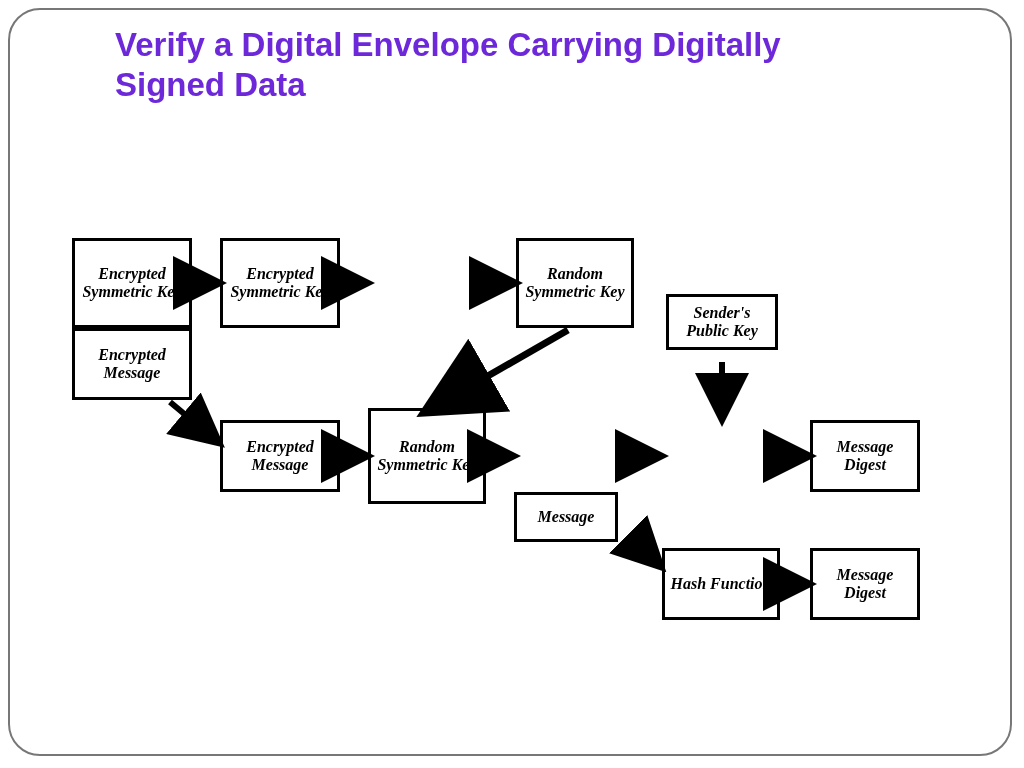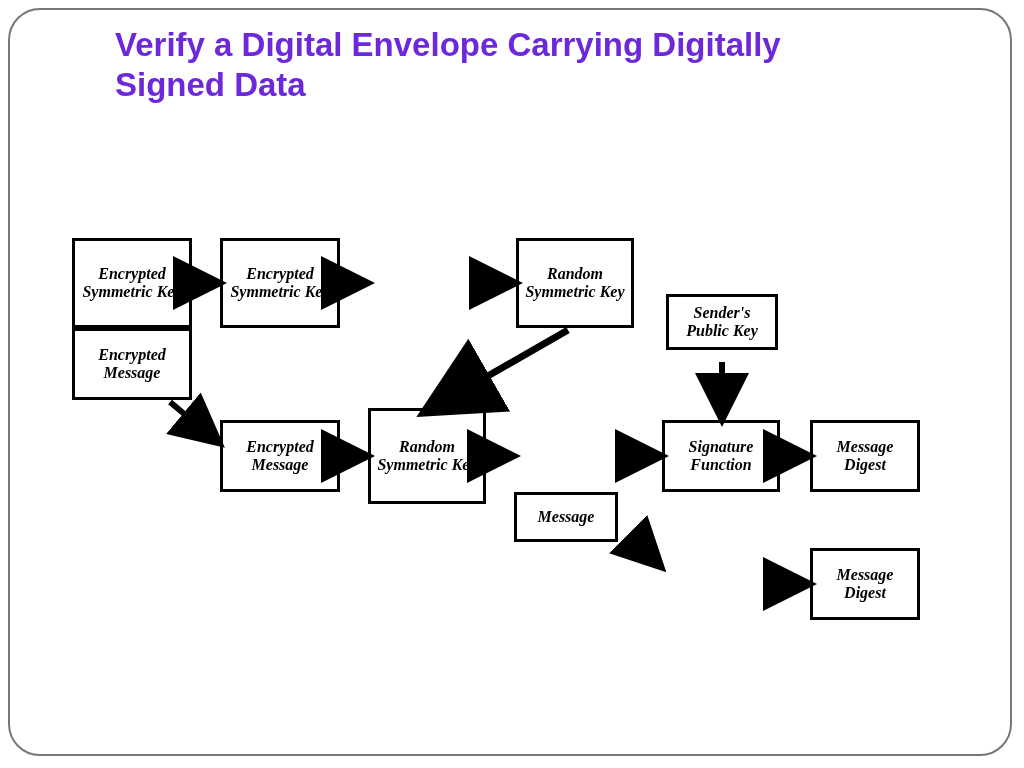--- a/index.html
+++ b/index.html
@@ -75,25 +75,25 @@
   <div class="box" style="left:72px;  top:238px; width:120px; height:90px;">Encrypted Symmetric Key</div>
   <div class="box" style="left:220px; top:238px; width:120px; height:90px;">Encrypted Symmetric Key</div>
   <div class="box" style="left:516px; top:238px; width:118px; height:90px;">Random Symmetric Key</div>
 
   <div class="box" style="left:666px; top:294px; width:112px; height:56px;">Sender's Public Key</div>
 
   <div class="box" style="left:72px;  top:328px; width:120px; height:72px;">Encrypted Message</div>
 
   <div class="box" style="left:220px; top:420px; width:120px; height:72px;">Encrypted Message</div>
   <div class="box" style="left:368px; top:408px; width:118px; height:96px;">Random Symmetric Key</div>
-  <div class="box" style="left:662px; top:420px; width:118px; height:72px;">Signature Function</div>
   <div class="box" style="left:810px; top:420px; width:110px; height:72px;">Message Digest</div>
 
   <div class="box" style="left:514px; top:492px; width:104px; height:50px;">Message</div>
 
+  <div class="box" style="left:662px; top:548px; width:118px; height:72px;">Hash Function</div>
   <div class="box" style="left:810px; top:548px; width:110px; height:72px;">Message Digest</div>
 
   <svg class="arrows">
     <defs>
       <marker id="ah" viewBox="0 0 12 12" refX="10" refY="6" markerWidth="9" markerHeight="9" orient="auto-start-reverse">
         <path d="M0,0 L12,6 L0,12 Z" fill="#000"></path>
       </marker>
       <marker id="ahBig" viewBox="0 0 14 14" refX="11" refY="7" markerWidth="12" markerHeight="12" orient="auto-start-reverse">
         <path d="M0,0 L14,7 L0,14 Z" fill="#000"></path>
       </marker>

